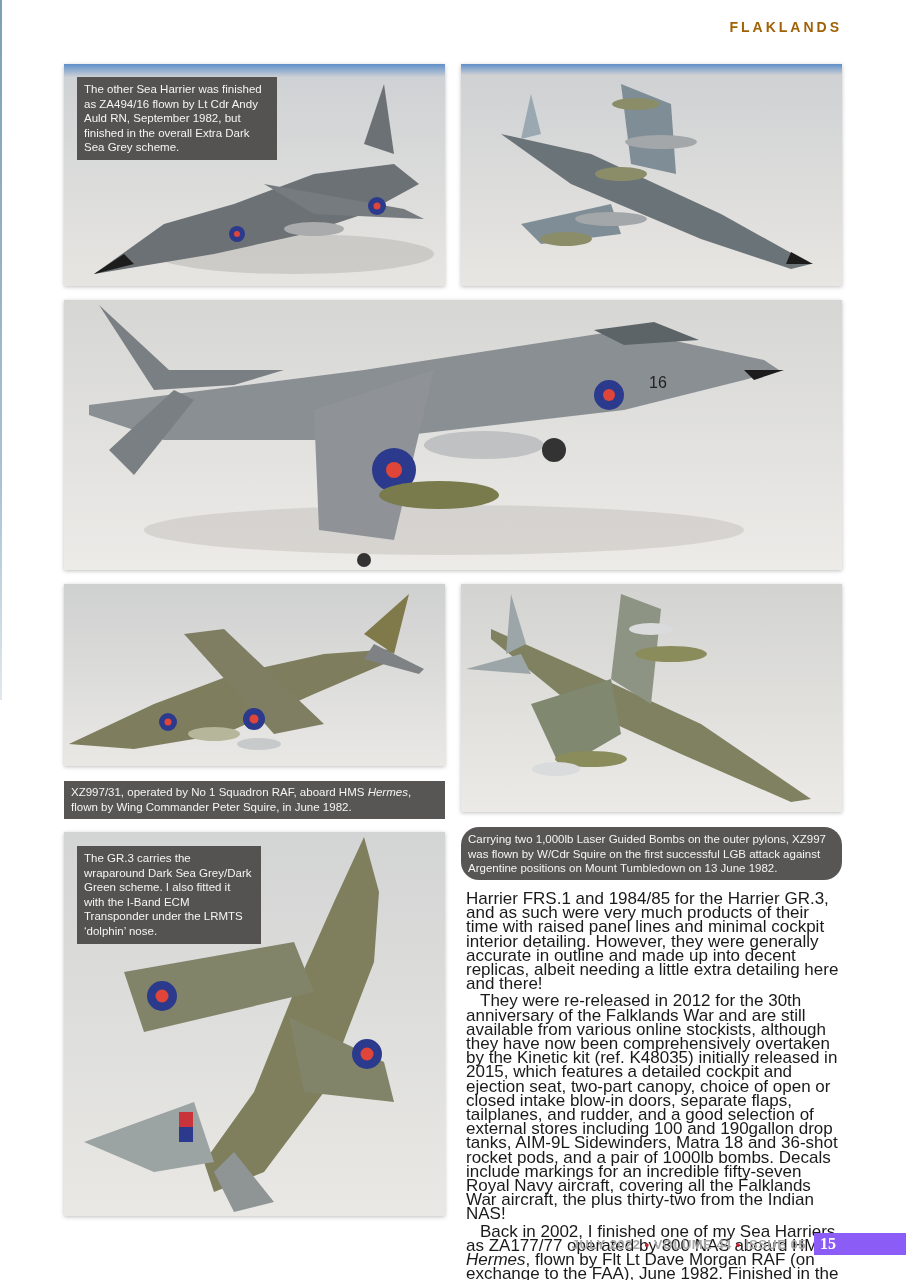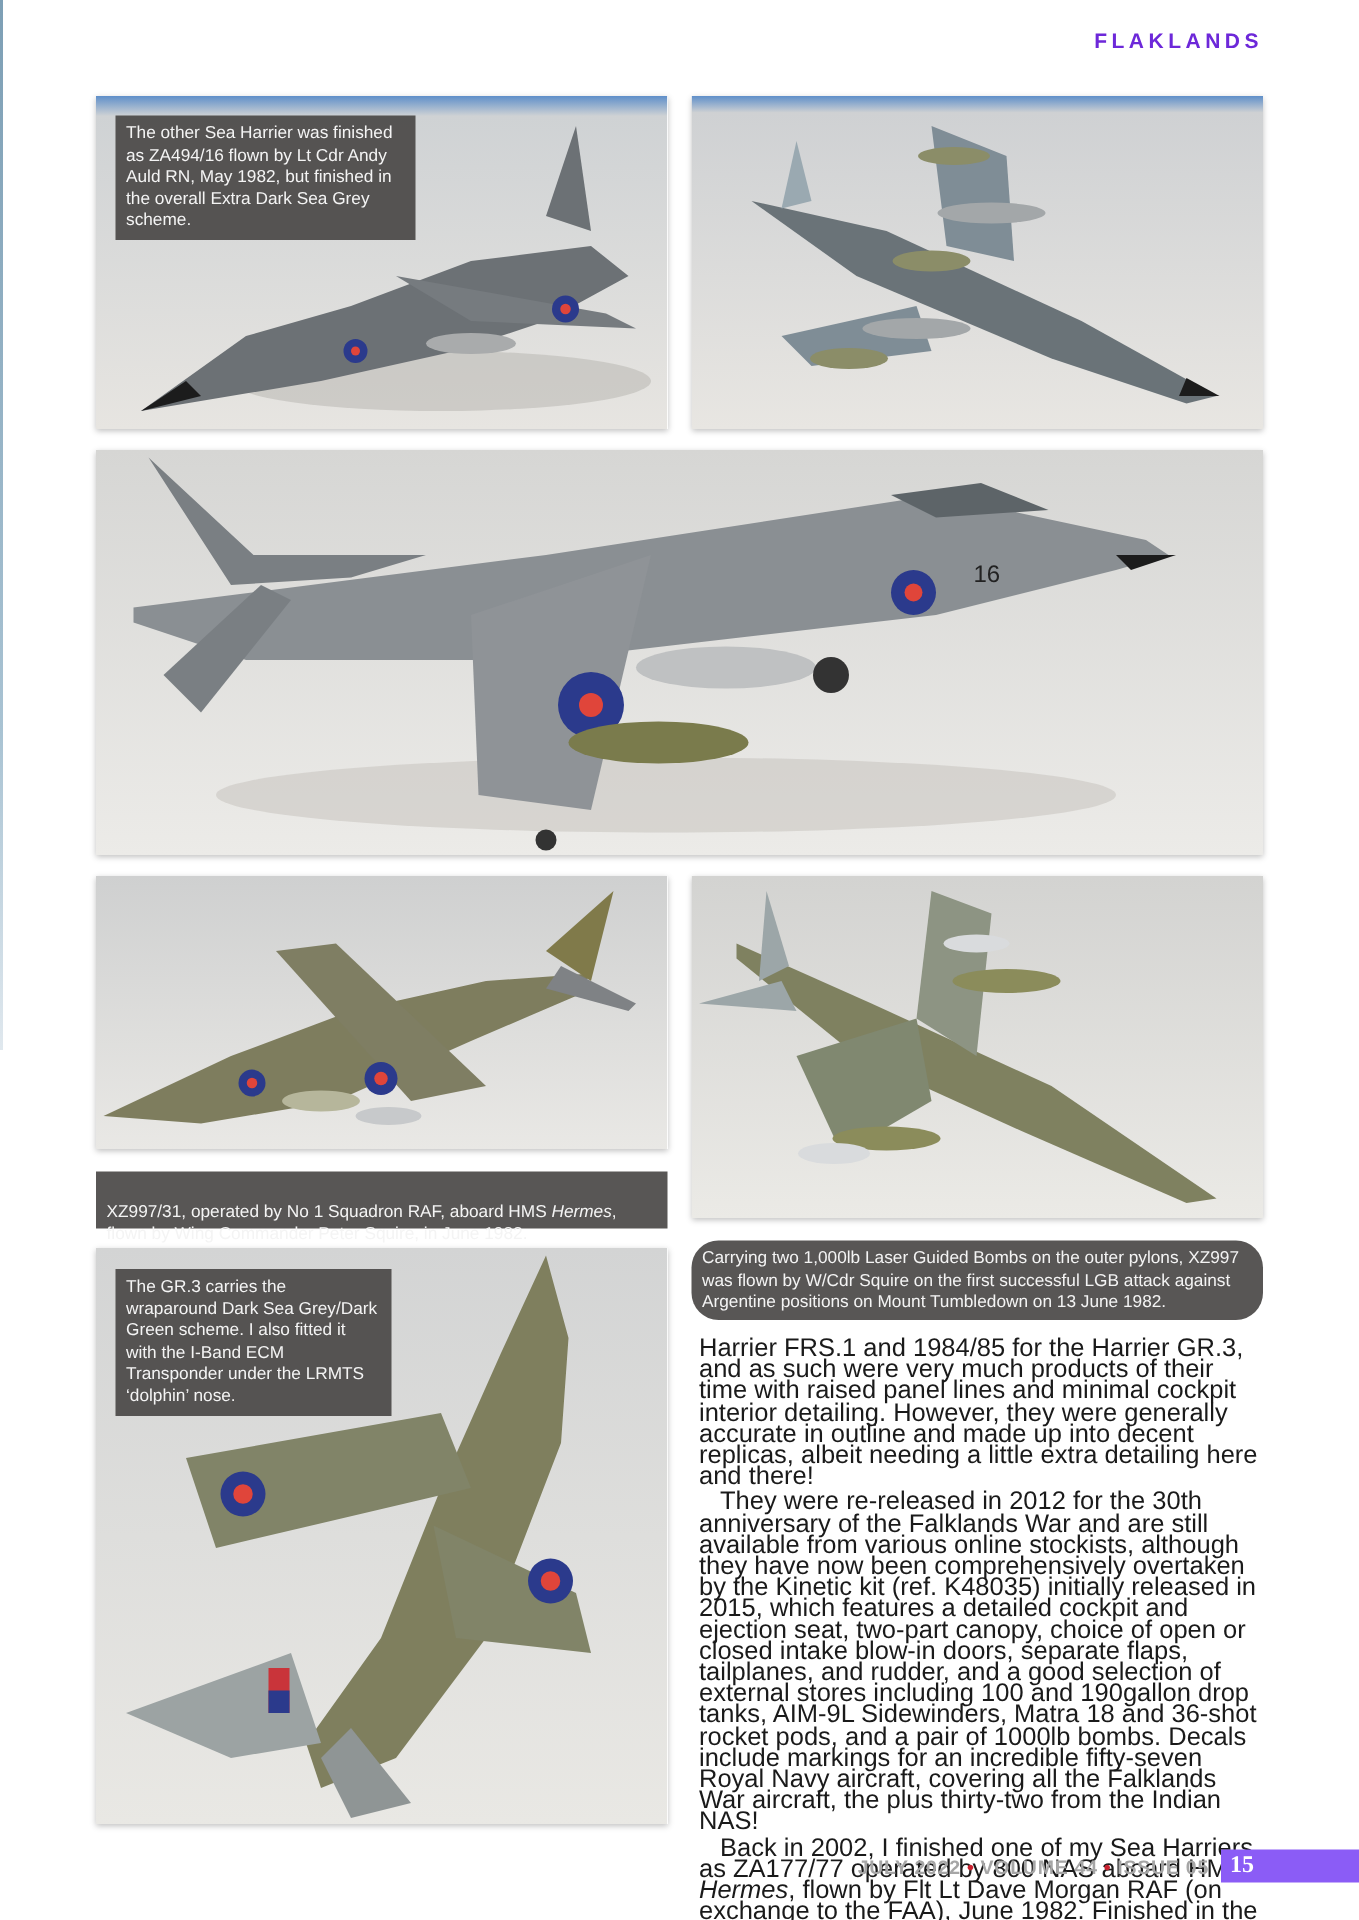--- a/index.html
+++ b/index.html
@@ -8,21 +8,21 @@
     background: #ffffff;
     font-family: "Liberation Sans", "DejaVu Sans", sans-serif;
     color: #1a1a1a;
   }
   .edge-strip {
     position: absolute; left: 0; top: 0; width: 2px; height: 700px;
     background: linear-gradient(#7d9fb5, #a9c3d3 70%, #e0e8ee);
   }
   .running-head {
     position: absolute; top: 19px; right: 64px;
-    font-weight: bold; font-size: 14px; letter-spacing: 3px; color: #6d28d9;
+    font-weight: bold; font-size: 14px; letter-spacing: 3px; color: #a16207;
   }
   .photo {
     position: absolute; overflow: hidden;
     box-shadow: 0 1px 4px rgba(0,0,0,0.25);
   }
   .photo svg { position: absolute; left: 0; top: 0; width: 100%; height: 100%; }
   .caption {
     position: absolute; background: rgba(74,72,70,0.92); color: #f4f4f4;
     font-size: 11.5px; line-height: 14.6px; padding: 5px 7px;
     box-sizing: border-box;
@@ -66,21 +66,21 @@
     <polygon points="30,210 100,160 170,140 250,110 330,100 355,120 300,150 240,170 150,190" fill="#6c7175"></polygon>
     <polygon points="300,80 320,20 330,90" fill="#6c7175"></polygon>
     <polygon points="200,120 340,145 360,155 250,150" fill="#767b7f"></polygon>
     <polygon points="30,210 60,190 70,200" fill="#1c1c1c"></polygon>
     <circle cx="313" cy="142" r="9" fill="#2b3a8c"></circle>
       <circle cx="313" cy="142" r="3.5" fill="#e0453a"></circle>
     <circle cx="173" cy="170" r="8" fill="#2b3a8c"></circle>
       <circle cx="173" cy="170" r="3" fill="#e0453a"></circle>
     <ellipse cx="250" cy="165" rx="30" ry="7" fill="#a9abac"></ellipse>
   </svg>
-  <div class="caption" style="left:13px;top:13px;width:200px;">The other Sea Harrier was finished as ZA494/16 flown by Lt Cdr Andy Auld RN, May 1982, but finished in the overall Extra Dark Sea Grey scheme.</div>
+  <div class="caption" style="left:13px;top:13px;width:200px;">The other Sea Harrier was finished as ZA494/16 flown by Lt Cdr Andy Auld RN, September 1982, but finished in the overall Extra Dark Sea Grey scheme.</div>
 </div>
 
 <div class="photo" style="left:461px;top:64px;width:381px;height:222px;">
   <svg viewBox="0 0 381 222" preserveAspectRatio="none">
     <defs>
         <linearGradient id="g2" x1="0" y1="0" x2="0" y2="1">
           <stop offset="0" stop-color="#5f8fc9"></stop>
           <stop offset="0.05" stop-color="#cfd1d3"></stop>
           <stop offset="1" stop-color="#e8e6e2"></stop>
         </linearGradient>
@@ -141,21 +141,21 @@
     <polygon points="120,50 160,45 260,140 210,150" fill="#7f7e63"></polygon>
     <polygon points="310,60 360,85 355,90 300,75" fill="#7f8285"></polygon>
     <circle cx="190" cy="135" r="11" fill="#2b3a8c"></circle>
       <circle cx="190" cy="135" r="4.5" fill="#e0453a"></circle>
     <circle cx="104" cy="138" r="9" fill="#2b3a8c"></circle>
       <circle cx="104" cy="138" r="3.5" fill="#e0453a"></circle>
     <ellipse cx="150" cy="150" rx="26" ry="7" fill="#b6b69b"></ellipse>
     <ellipse cx="195" cy="160" rx="22" ry="6" fill="#c7c9cb"></ellipse>
   </svg>
 </div>
-<div class="caption" style="left:64px;top:781px;width:381px;height:38px;padding-top:20px;">
+<div class="caption" style="left:64px;top:781px;width:381px;height:38px;padding-top:4px;">
   <span>XZ997/31, operated by No 1 Squadron RAF, aboard HMS </span><i>Hermes</i><span>, flown by Wing Commander Peter Squire, in June 1982.</span>
 </div>
 
 <div class="photo" style="left:461px;top:584px;width:381px;height:228px;">
   <svg viewBox="0 0 381 228" preserveAspectRatio="none">
     <defs>
         <linearGradient id="g5" x1="0" y1="0" x2="0" y2="1">
           <stop offset="0" stop-color="#d3d3d1"></stop>
           <stop offset="1" stop-color="#ebeae6"></stop>
         </linearGradient>

